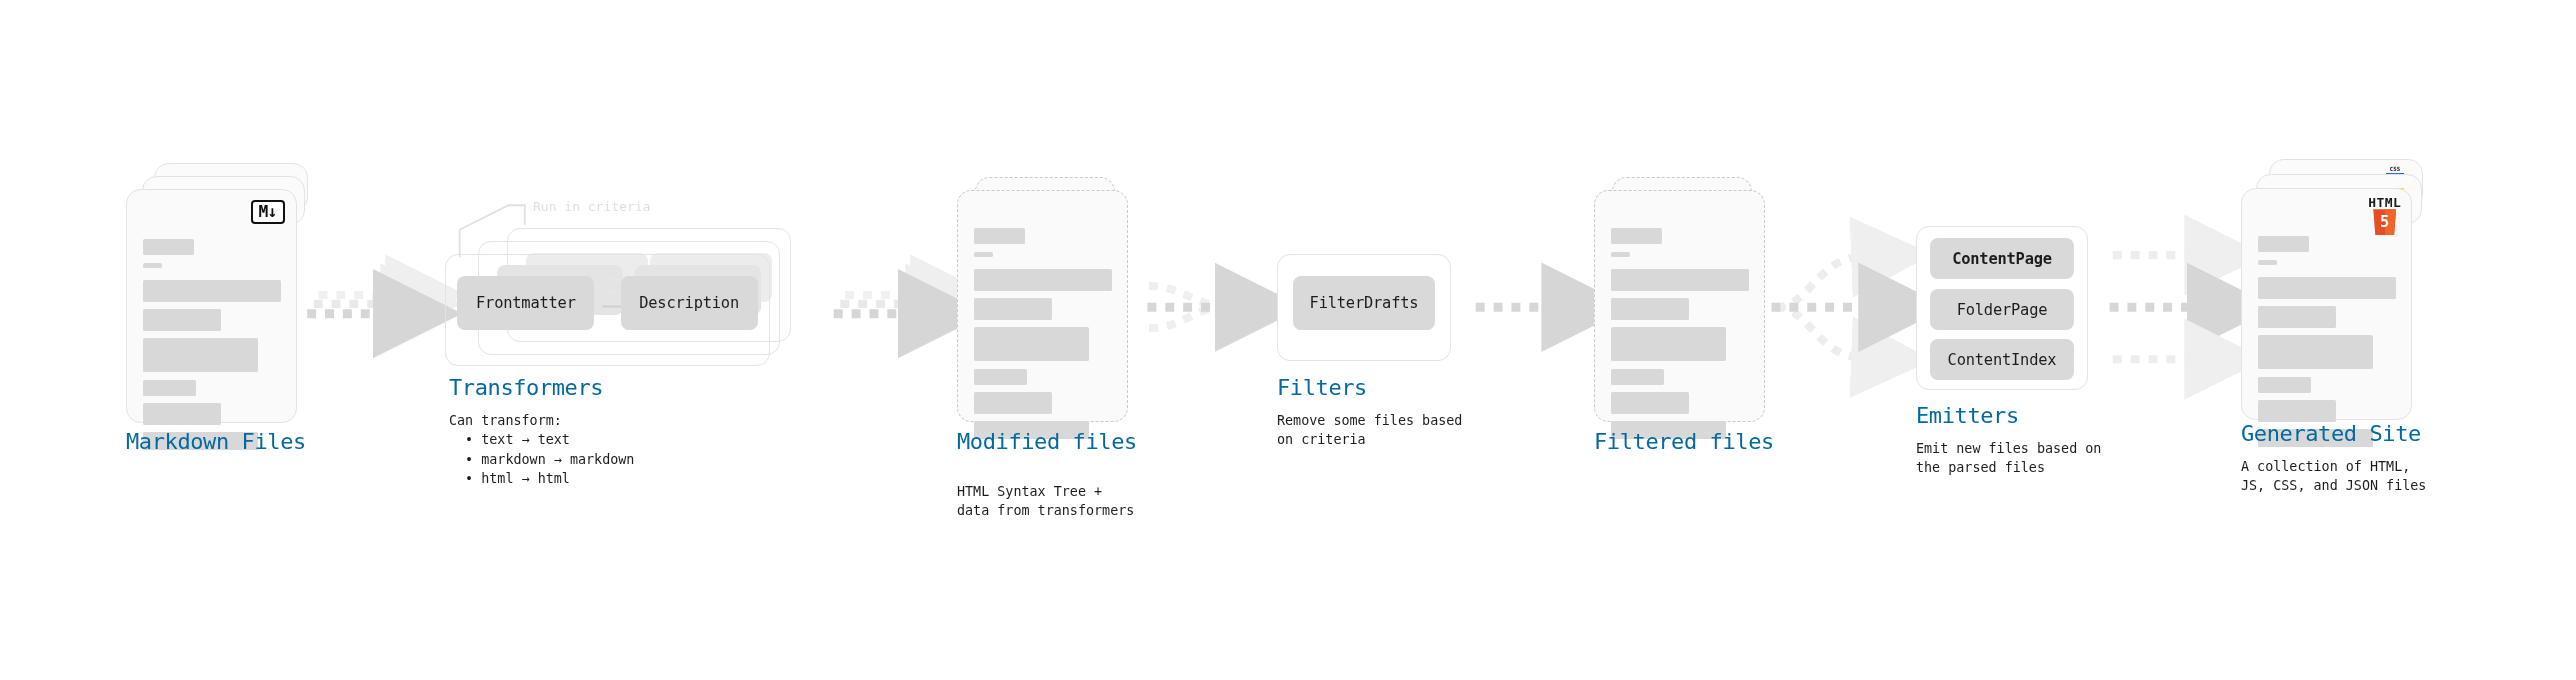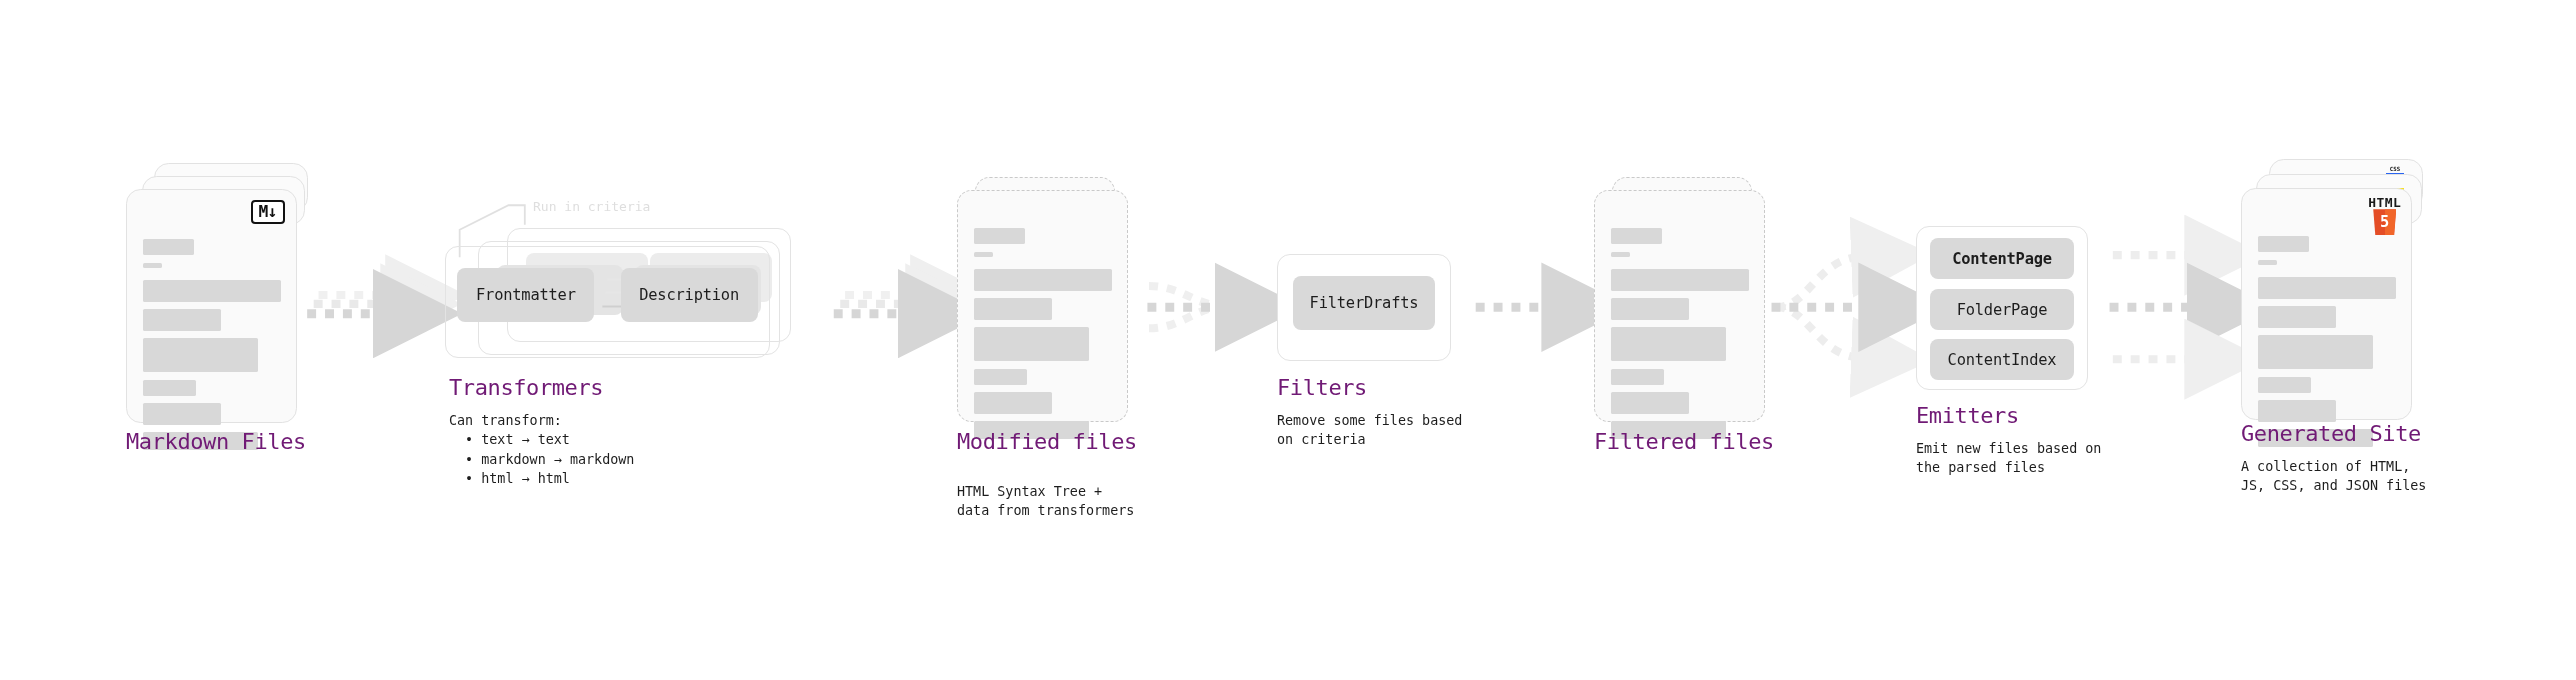--- a/index.html
+++ b/index.html
@@ -136,21 +136,21 @@
     letter-spacing: -0.2px;
     white-space: nowrap;
   }
   .chip.ghost1 { background: #e4e4e4; }
   .chip.ghost2 { background: #ececec; }
 
   
   .title {
     position: absolute;
     font-size: 22px;
-    color: #701a75;
+    color: #0369a1;
     white-space: nowrap;
     letter-spacing: -0.4px;
   }
   .subtitle {
     position: absolute;
     font-size: 13.4px;
     line-height: 1.45;
     color: #1d1d1d;
     white-space: pre;
   }
@@ -265,21 +265,21 @@
         </marker>
         <marker id="mini-d" markerWidth="7" markerHeight="7" refX="1" refY="3.5" orient="auto">
           <path d="M0,0 L7,3.5 L0,7 Z" fill="#cfcfcf"></path>
         </marker>
       </defs>
       <line x1="4" y1="3" x2="48" y2="3" stroke="#e6e6e6" stroke-width="2.2" marker-end="url(#mini-l)"></line>
       <line x1="2" y1="19" x2="46" y2="19" stroke="#e6e6e6" stroke-width="2.2" marker-end="url(#mini-l)"></line>
       <line x1="-2" y1="36" x2="44" y2="36" stroke="#cfcfcf" stroke-width="2.2" marker-end="url(#mini-d)"></line>
     </svg>
 
-    <div class="procbox" style="left:0px; top:44px; width:325px; height:112px; background:transparent;">
+    <div class="procbox" style="left:0px; top:52px; width:325px; height:112px; background:transparent;">
       <div class="chip" style="left:11.4px; top:21px; width:137px; height:54px;">Frontmatter</div>
       <div class="chip" style="right:11.4px; top:21px; width:137px; height:54px;">Description</div>
     </div>
   </div>
   <div class="title" style="left:449px; top:375px;">Transformers</div>
   <div class="subtitle" style="left:449px; top:411px;">Can transform:
   • text → text
   • markdown → markdown
   • html → html</div>
 

